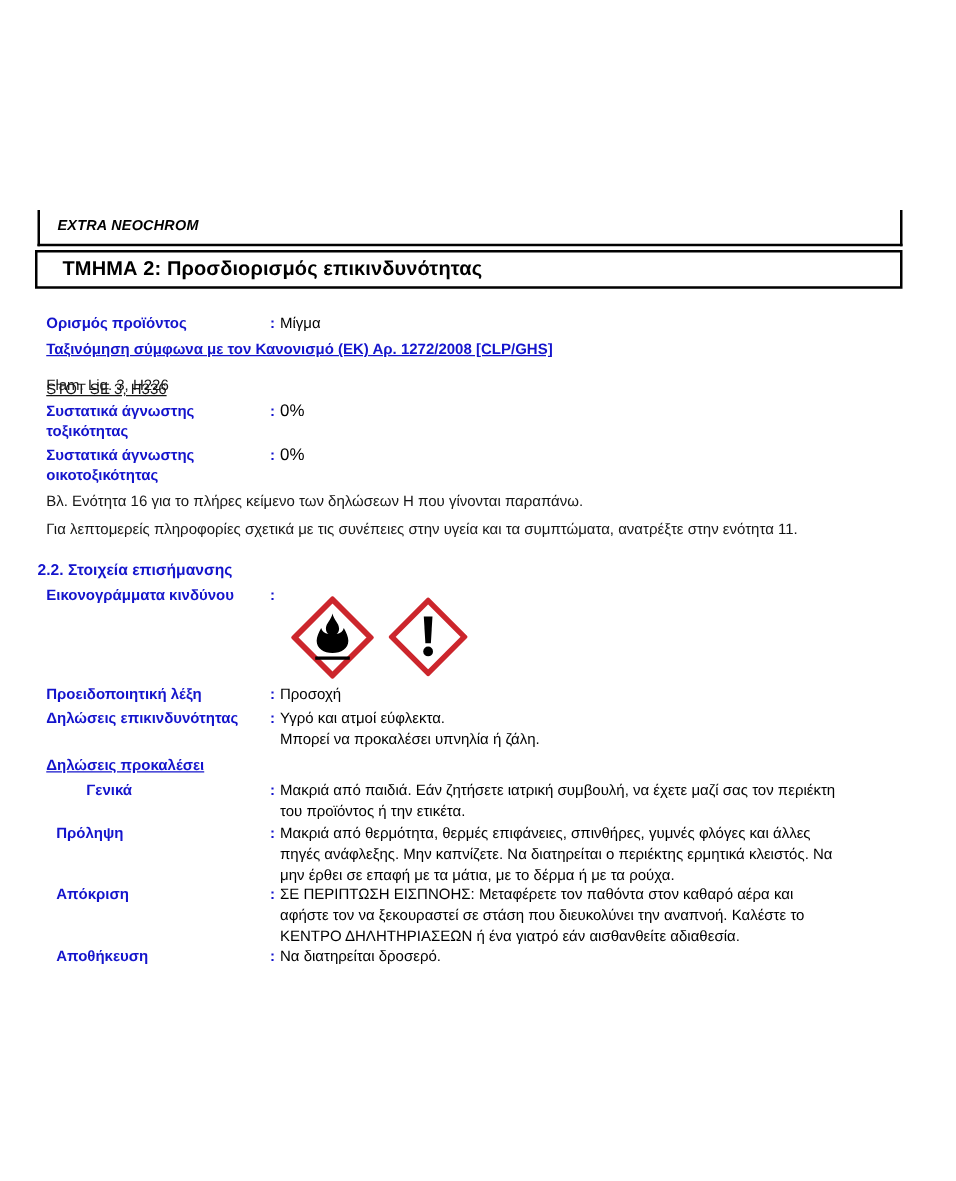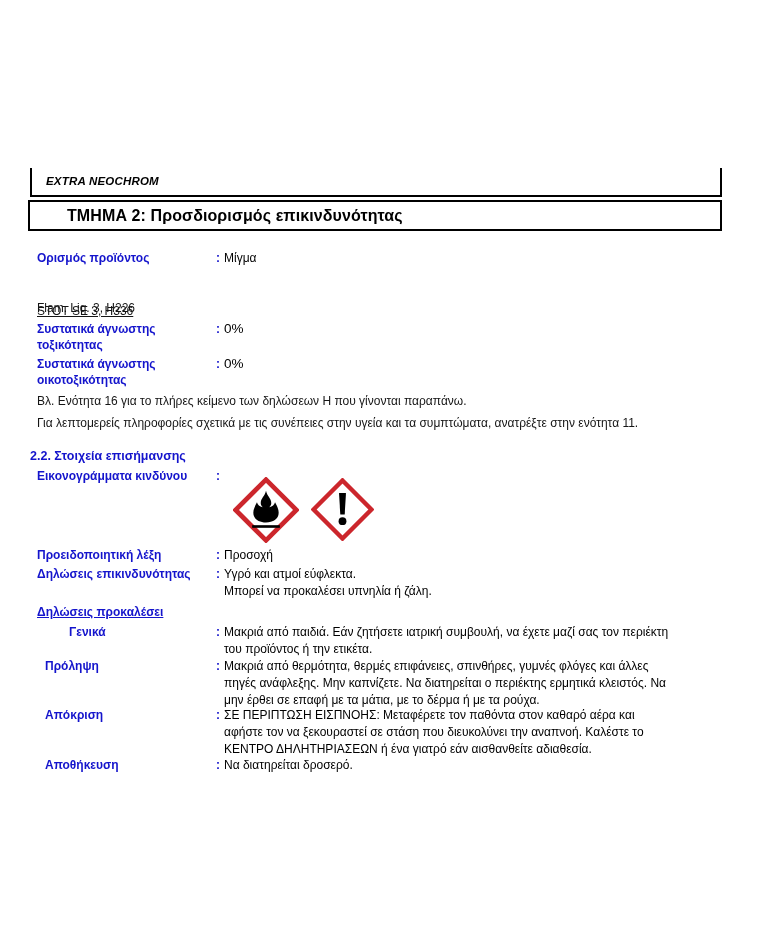--- a/index.html
+++ b/index.html
@@ -16,21 +16,21 @@
     display:flex;align-items:center;
   }
   .product-name{
     padding-left:14px;font-size:11.5px;font-weight:bold;font-style:italic;letter-spacing:.2px;color:#000;
   }
   
   .section-box{
     left:28px;top:200px;width:690px;height:27px;
     border:2px solid #000;display:flex;align-items:center;background:#fff;
   }
-  .section-title{padding-left:5px;font-size:16px;font-weight:bold;color:#000;letter-spacing:.1px;margin-left:32px;}
+  .section-title{padding-left:20px;font-size:16px;font-weight:bold;color:#000;letter-spacing:.1px;}
   .h-blue{font-size:12.5px;font-weight:bold;color:#1414cc;}
   .lbl{position:absolute;left:37px;width:175px;font-weight:bold;color:#1414cc;white-space:pre-line;line-height:16px;}
   .lbl.indent{left:45px;}
   .colon{position:absolute;left:216px;font-weight:bold;color:#1414cc;}
   .val{position:absolute;left:224px;width:500px;color:#000000;white-space:pre-line;line-height:17px;}
   .val.big{font-size:13.5px;font-weight:normal;}
   .plain{position:absolute;left:37px;width:705px;color:#151515;white-space:pre-line;}
   .blue-underline{font-weight:bold;color:#1414cc;text-decoration:underline;font-size:12px;}
   .picto{position:absolute;top:477px;}
 </style>
@@ -47,20 +47,21 @@
     <span class="section-title">ΤΜΗΜΑ 2: Προσδιορισμός επικινδυνότητας</span>
   </div>
 
 
   <div>
     <span class="lbl" style="top:250px;">Ορισμός προϊόντος</span>
     <span class="colon" style="top:250px;">:</span>
     <span class="val" style="top:250px;">Μίγμα</span>
   </div>
 
+  <div class="abs blue-underline" style="left:37px;top:271px;">Ταξινόμηση σύμφωνα με τον Κανονισμό (ΕΚ) Αρ. 1272/2008 [CLP/GHS]</div>
 
   <div class="plain" style="top:288px;margin-top:12px;">Flam. Liq. 3, H226</div>
   <div class="plain" style="top:303px;text-decoration:underline;">STOT SE 3, H336</div>
 
   <div>
     <span class="lbl" style="top:321px;">Συστατικά άγνωστης
 τοξικότητας</span>
     <span class="colon" style="top:321px;">:</span>
     <span class="val big" style="top:320px;">0%</span>
   </div>

